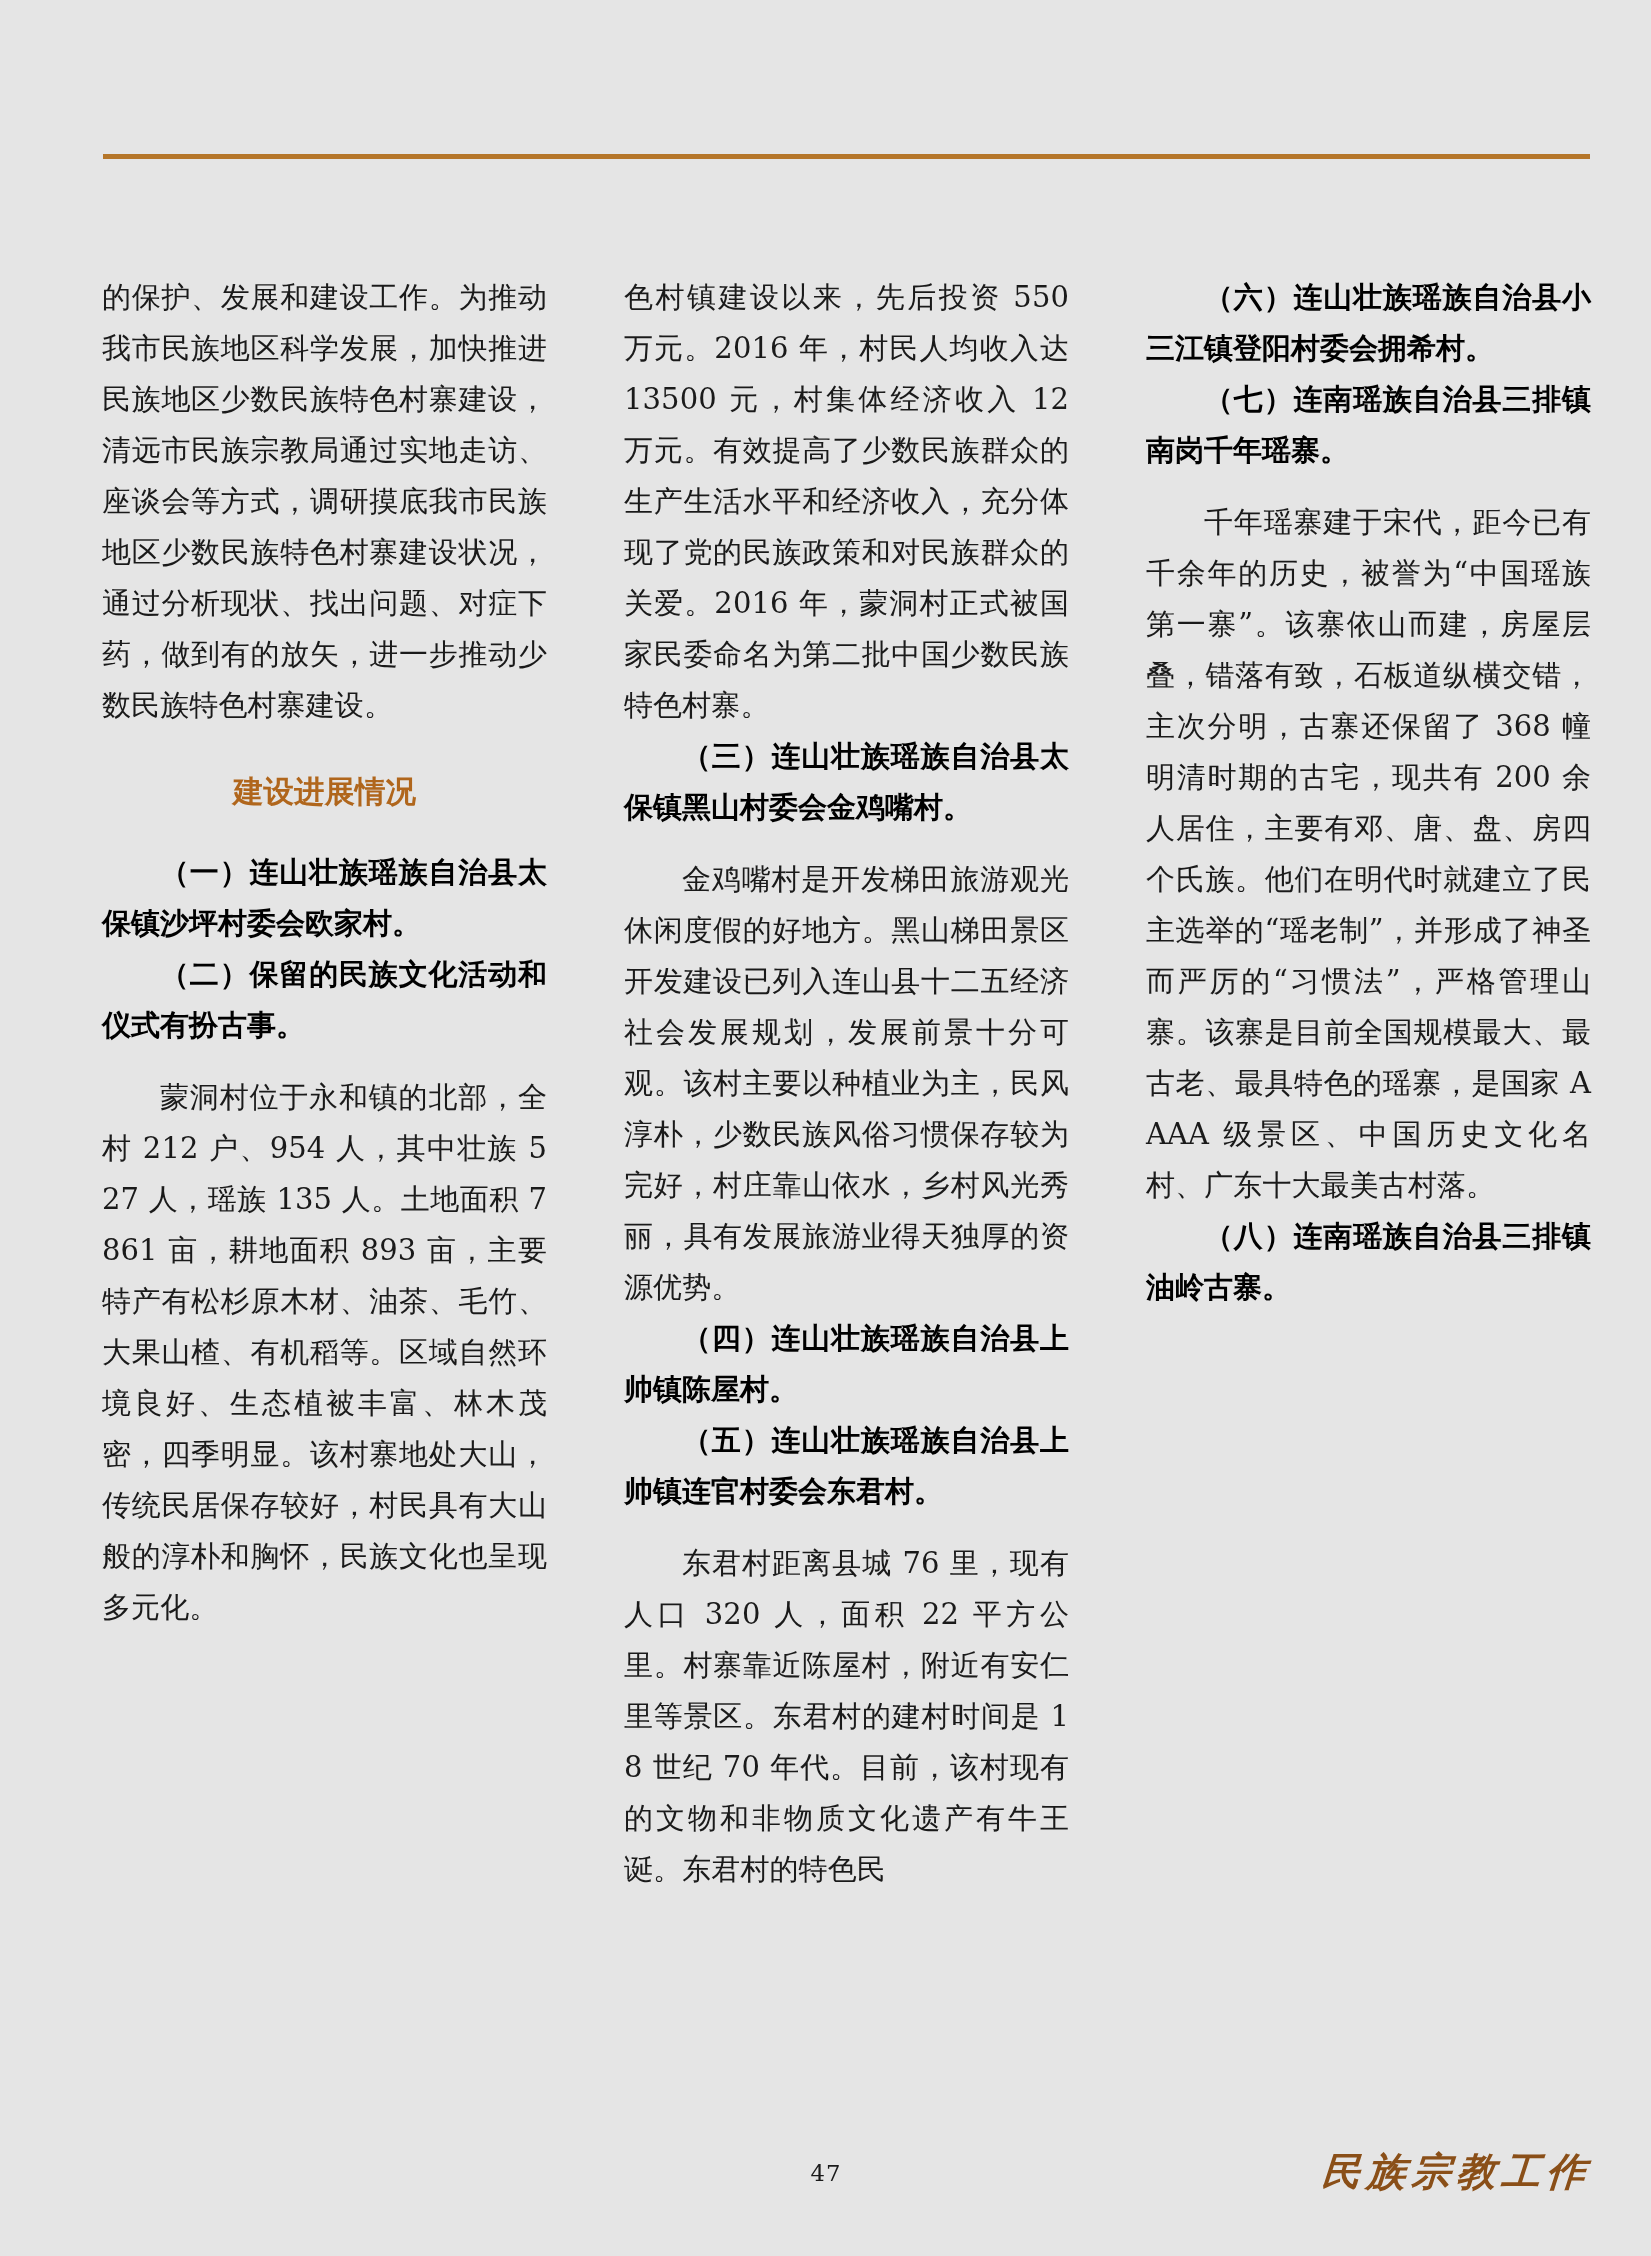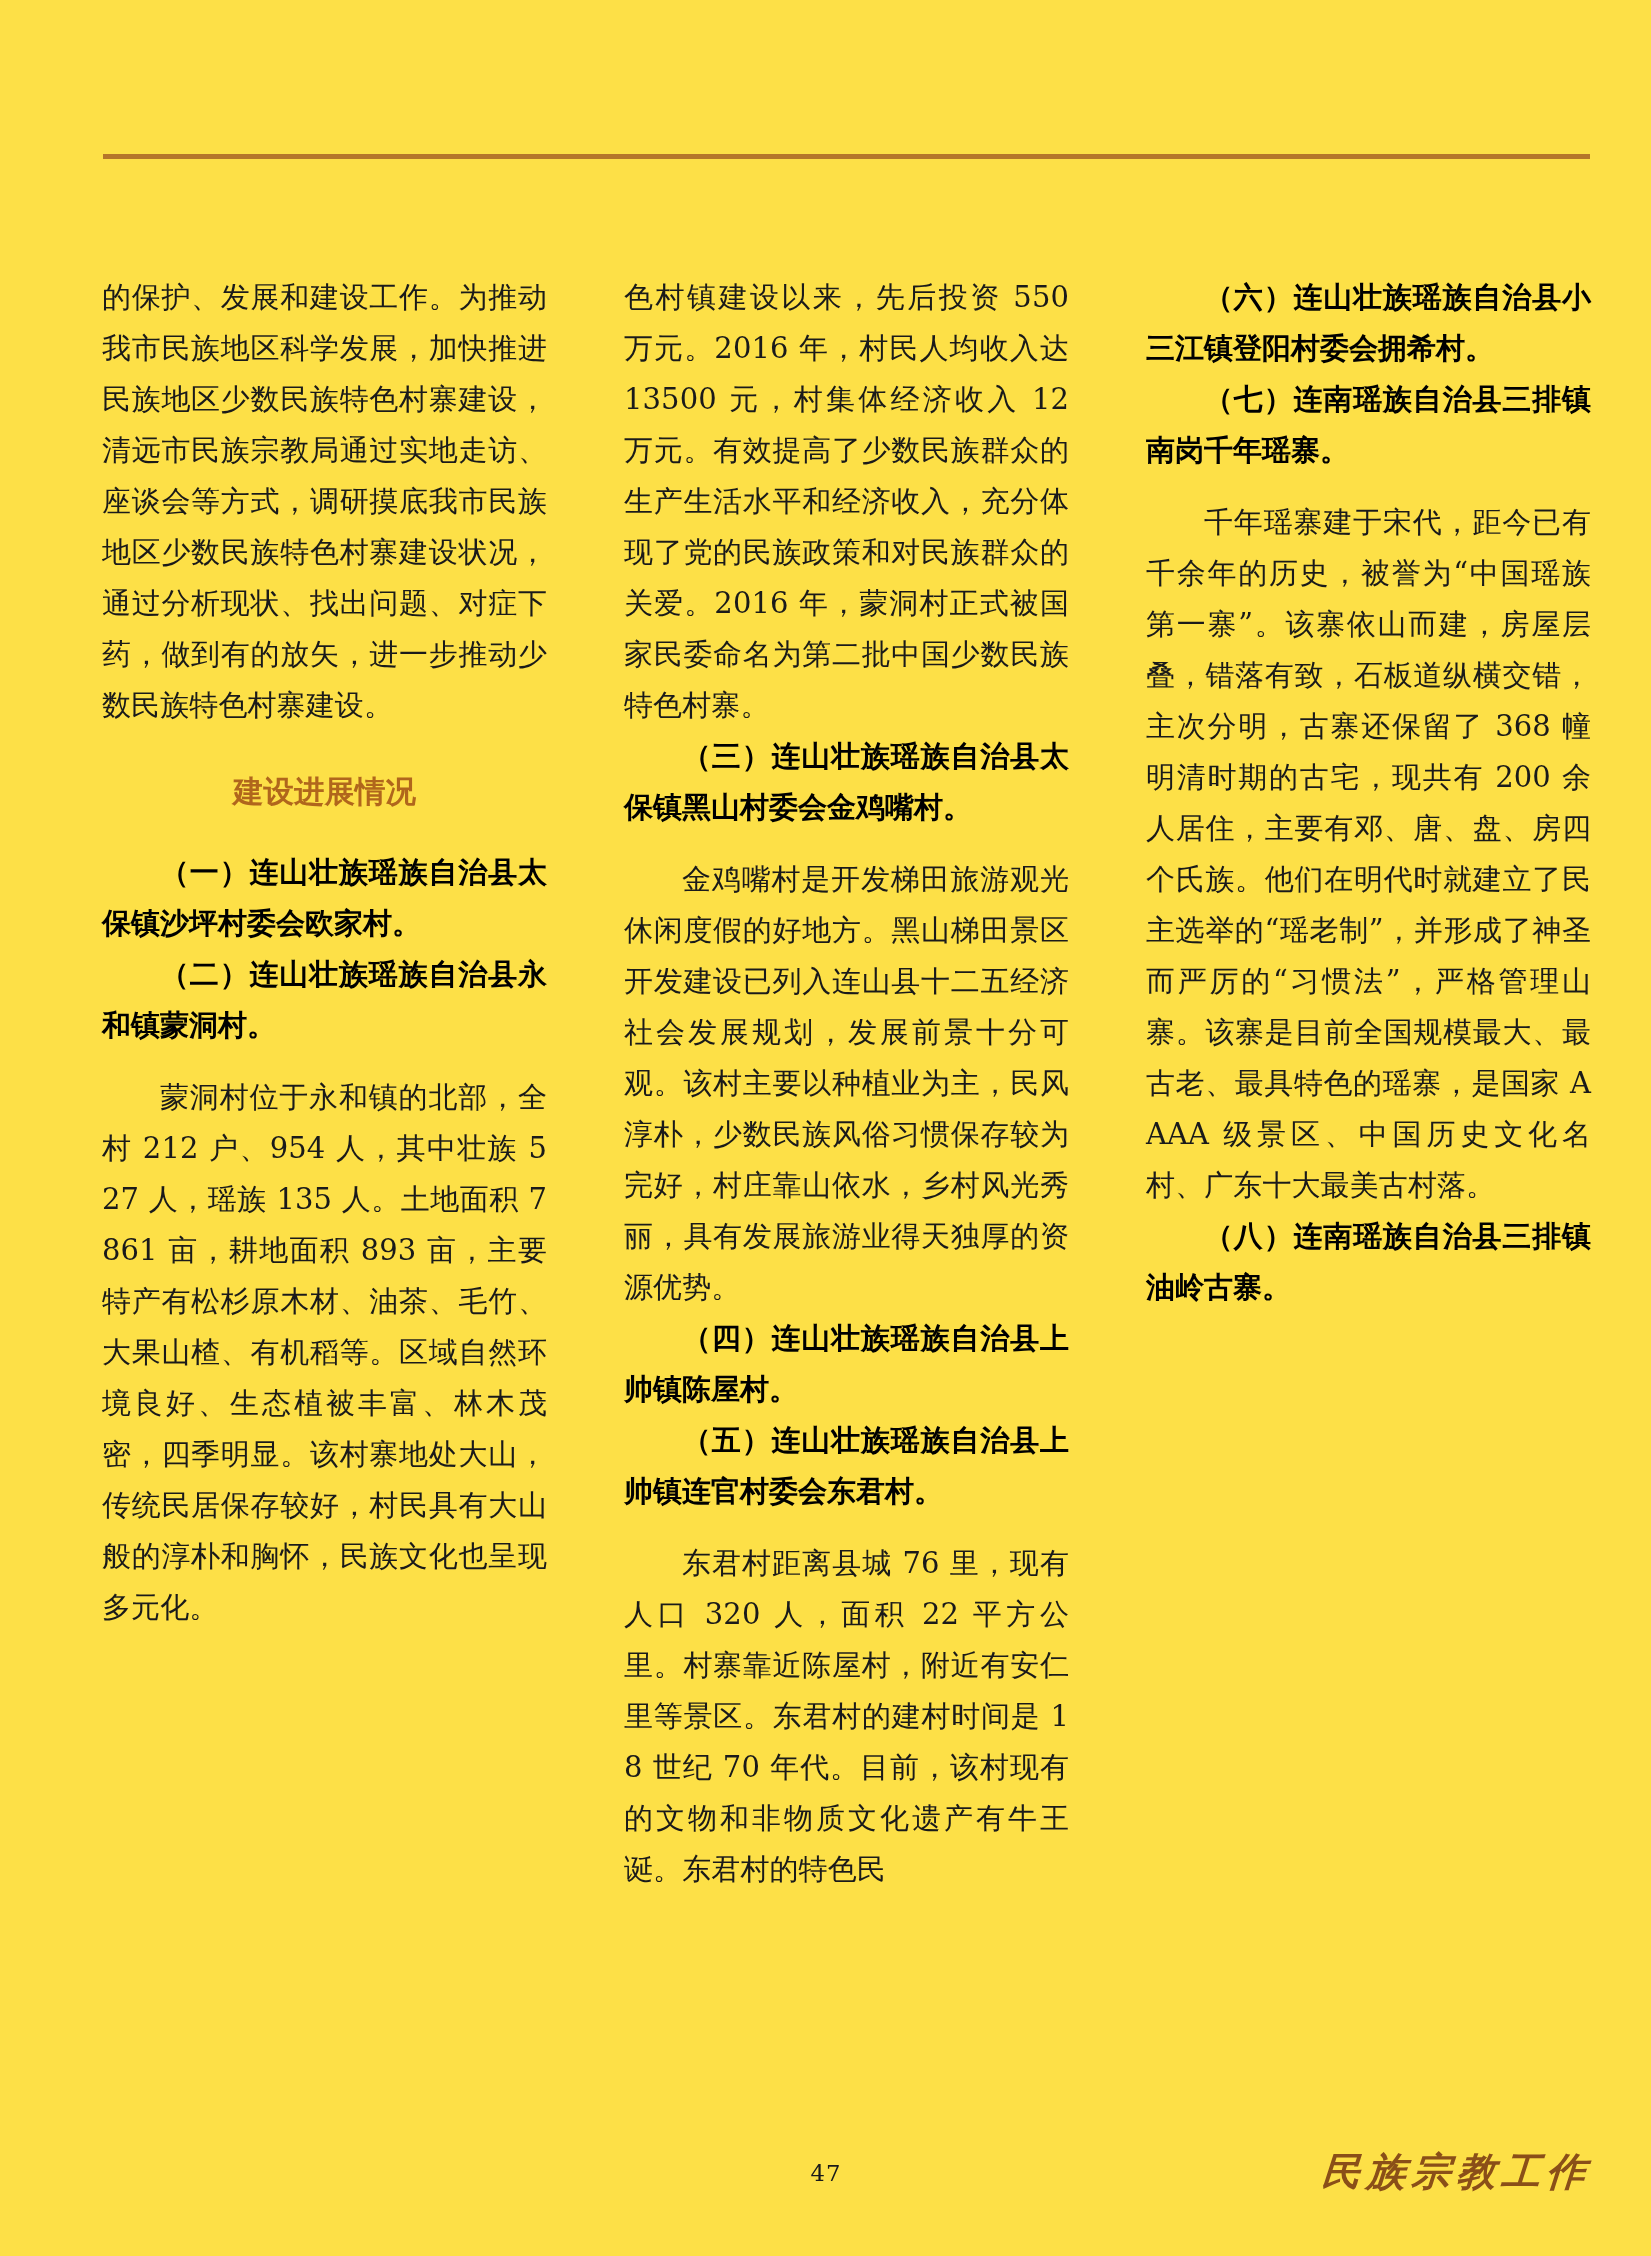--- a/index.html
+++ b/index.html
@@ -12,21 +12,21 @@
     height: 2257px;
     position: relative;
     font-family: "DejaVu Serif", "Liberation Serif", serif;
     overflow: hidden;
   }
 
   
   #page {
     position: absolute;
     inset: 0;
-    background: #fde047;
+    background: #e5e5e5;
   }
 
   #top-rule {
     position: absolute;
     left: 103px;
     top: 154px;
     width: 1487px;
     height: 4.9px;
     background: #b5762a;
   }
@@ -129,21 +129,21 @@
 
   <div id="top-rule"></div>
 
   <div id="columns">
       <div class="col">
         <p class="para">的保护、发展和建设工作。为推动我市民族地区科学发展，加快推进民族地区少数民族特色村寨建设，清远市民族宗教局通过实地走访、座谈会等方式，调研摸底我市民族地区少数民族特色村寨建设状况，通过分析现状、找出问题、对症下药，做到有的放矢，进一步推动少数民族特色村寨建设。</p>
         <div class="sectionhead">
           <span class="l2">建设进展情况</span>
         </div>
         <p class="subhead">（一）连山壮族瑶族自治县太保镇沙坪村委会欧家村。</p>
-        <p class="subhead">（二）连山壮族瑶族自治县永和镇蒙洞村。</p>
+        <p class="subhead">（二）保留的民族文化活动和仪式有扮古事。</p>
         <p class="para indent">蒙洞村位于永和镇的北部，全村 212 户、954 人，其中壮族 527 人，瑶族 135 人。土地面积 7861 亩，耕地面积 893 亩，主要特产有松杉原木材、油茶、毛竹、大果山楂、有机稻等。区域自然环境良好、生态植被丰富、林木茂密，四季明显。该村寨地处大山，传统民居保存较好，村民具有大山般的淳朴和胸怀，民族文化也呈现多元化。</p>
       </div>
       <div class="col">
         <p class="para">色村镇建设以来，先后投资 550 万元。2016 年，村民人均收入达 13500 元，村集体经济收入 12 万元。有效提高了少数民族群众的生产生活水平和经济收入，充分体现了党的民族政策和对民族群众的关爱。2016 年，蒙洞村正式被国家民委命名为第二批中国少数民族特色村寨。</p>
         <p class="subhead">（三）连山壮族瑶族自治县太保镇黑山村委会金鸡嘴村。</p>
         <p class="para indent">金鸡嘴村是开发梯田旅游观光休闲度假的好地方。黑山梯田景区开发建设已列入连山县十二五经济社会发展规划，发展前景十分可观。该村主要以种植业为主，民风淳朴，少数民族风俗习惯保存较为完好，村庄靠山依水，乡村风光秀丽，具有发展旅游业得天独厚的资源优势。</p>
         <p class="subhead">（四）连山壮族瑶族自治县上帅镇陈屋村。</p>
         <p class="subhead">（五）连山壮族瑶族自治县上帅镇连官村委会东君村。</p>
         <p class="para indent">东君村距离县城 76 里，现有人口 320 人，面积 22 平方公里。村寨靠近陈屋村，附近有安仁里等景区。东君村的建村时间是 18 世纪 70 年代。目前，该村现有的文物和非物质文化遗产有牛王诞。东君村的特色民</p>
       </div>

